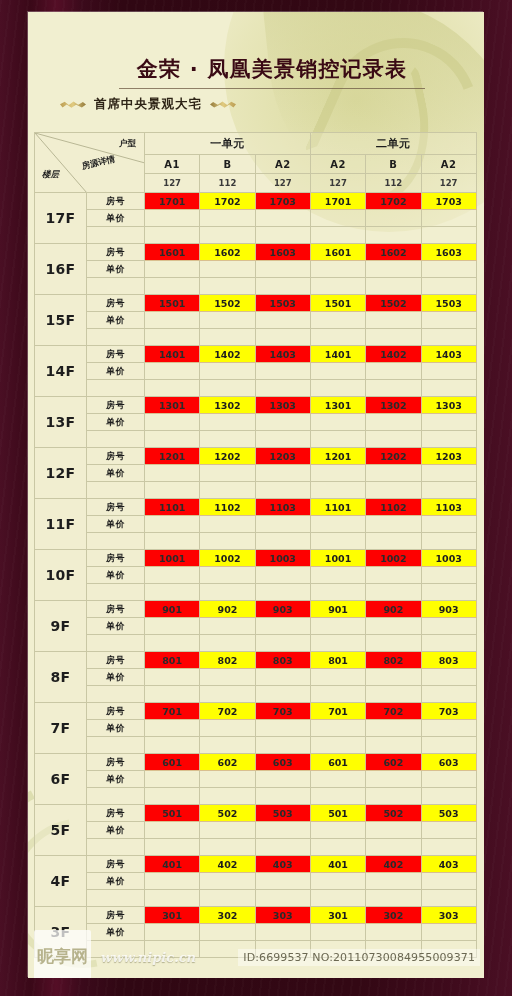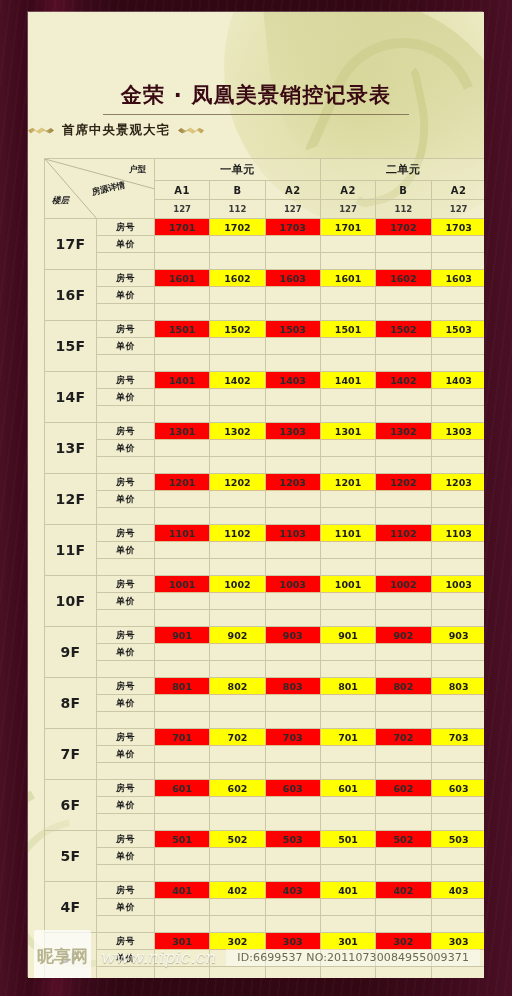--- a/index.html
+++ b/index.html
@@ -67,21 +67,21 @@
     transform:rotate(18deg);
   }
   .sw-f{
     left:-20px; bottom:10px; width:150px; height:150px;
     border:7px solid rgba(208,210,155,.45);
     border-radius:50%;
     border-right-color:transparent; border-top-color:transparent;
     transform:rotate(34deg);
   }
   
-  #titlewrap{ position:relative; padding-top:72px; text-align:center; }
+  #titlewrap{ position:relative; padding-top:46px; text-align:center;margin-left:32px; }
   #title{
     font-family:"DejaVu Sans","Liberation Sans",sans-serif;
     font-size:21px; font-weight:bold; letter-spacing:1.2px;
     color:#3a0a14; line-height:1.1;
   }
   #titlerule{
     width:306px; height:1px; margin:7px auto 0;
     background:#6d5a44; opacity:.75;
   }
   #subwrap{
@@ -93,21 +93,21 @@
     background: linear-gradient(90deg,#b99a4e,#e0c97c,#8f7433);
     clip-path: polygon(0 45%,18% 10%,34% 55%,52% 5%,70% 52%,88% 14%,100% 50%,84% 92%,62% 52%,44% 95%,26% 50%,10% 90%);
     opacity:.95;
   }
   .orn.r{ transform:scaleX(-1); }
   #subtitle{
     font-family:"DejaVu Sans","Liberation Sans",sans-serif;
     font-size:12.5px; font-weight:bold; color:#2e2416; letter-spacing:1px;
   }
   
-  #tablewrap{ position:relative; margin:19px 8px 0 16px; }
+  #tablewrap{ position:relative; margin:19px 8px 0 6px; }
   table{ border-collapse:collapse; width:442px; table-layout:fixed; }
   td,th{
     border:1px solid #c9c7a4;
     font-family:"DejaVu Sans","Liberation Sans",sans-serif;
     color:#1d1d1d; text-align:center; font-weight:bold;
     background: rgba(241,239,208,.35);
   }
   col.c-floor{ width:52px; }
   col.c-kind { width:58px; }
   col.c-unit { width:55.3px; }
@@ -143,30 +143,30 @@
   .wmbox{
     display:inline-block;
     background:rgba(255,255,255,.72);
     color:#b7b38d;
     font-family:"DejaVu Sans","Liberation Sans",sans-serif;
     font-weight:bold; font-size:17px;
     padding:17px 3px; border-radius:2px; line-height:1.15;
   }
   #wm-url{
     font-family:"DejaVu Serif","Liberation Serif",serif;
-    font-style:italic; font-weight:normal; font-size:17px;
+    font-style:italic; font-weight:bold; font-size:13px;
     color:rgba(255,255,255,.82);
     text-shadow:0 1px 1px rgba(120,118,80,.5);
     margin-left:6px;
   }
   #wm-id{
     margin-left:auto; margin-right:4px;
     background:rgba(255,255,255,.42);
     color:#6b6852; font-size:11px; letter-spacing:.1px;
-    padding:2px 11px;
+    padding:2px 5px;
     font-family:"DejaVu Sans","Liberation Sans",sans-serif;
   }
 </style>
 </head>
 <body>
 
 <div id="frame"></div>
 
 <div id="page">
 

